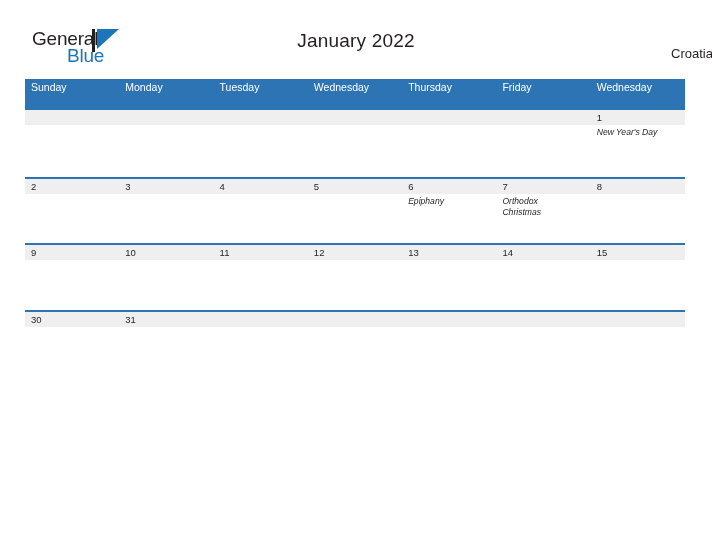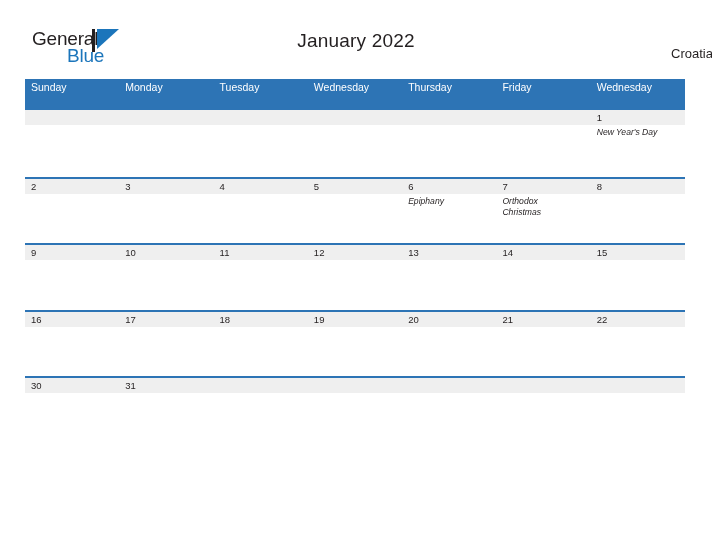--- a/index.html
+++ b/index.html
@@ -252,40 +252,20 @@
             <div class="event-cell"></div>
             <div class="event-cell"></div>
             <div class="event-cell"></div>
             <div class="event-cell"></div>
             <div class="event-cell"></div>
             <div class="event-cell"></div>
           </div>
         </div>
         <div class="week">
           <div class="week-dates">
-            <div class="date-cell">16</div>
-            <div class="date-cell">17</div>
-            <div class="date-cell">18</div>
-            <div class="date-cell">19</div>
-            <div class="date-cell">20</div>
-            <div class="date-cell">21</div>
-            <div class="date-cell">22</div>
-          </div>
-          <div class="week-events">
-            <div class="event-cell"></div>
-            <div class="event-cell"></div>
-            <div class="event-cell"></div>
-            <div class="event-cell"></div>
-            <div class="event-cell"></div>
-            <div class="event-cell"></div>
-            <div class="event-cell"></div>
-          </div>
-        </div>
-        <div class="week">
-          <div class="week-dates">
             <div class="date-cell">30</div>
             <div class="date-cell">31</div>
             <div class="date-cell"></div>
             <div class="date-cell"></div>
             <div class="date-cell"></div>
             <div class="date-cell"></div>
             <div class="date-cell"></div>
           </div>
           <div class="week-events">
             <div class="event-cell"></div>

